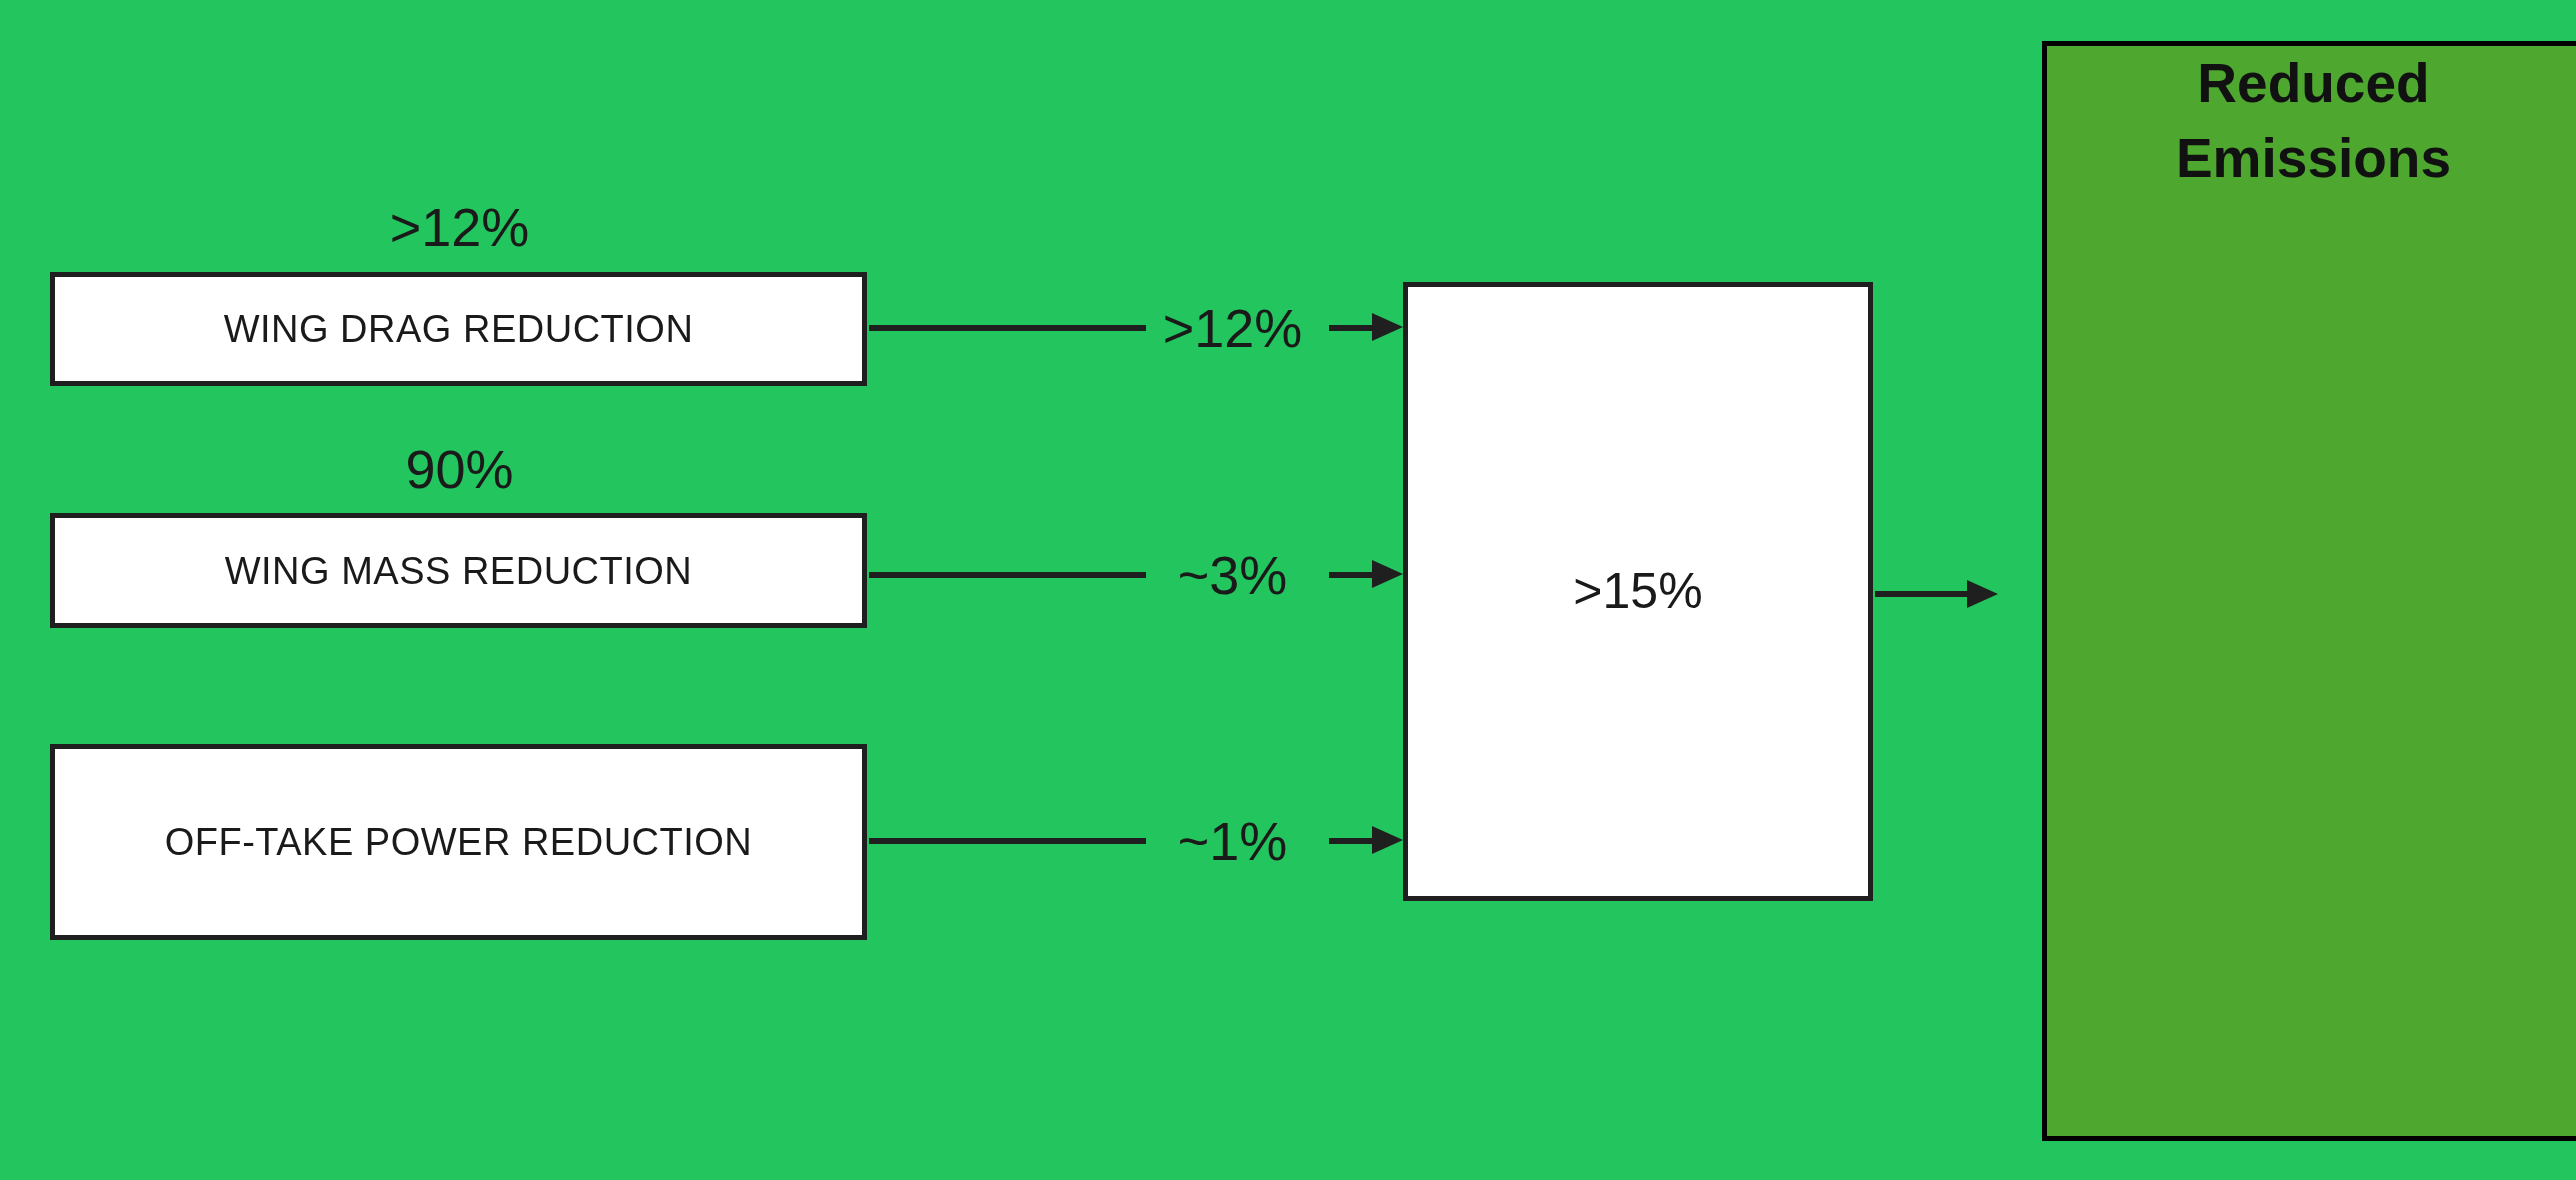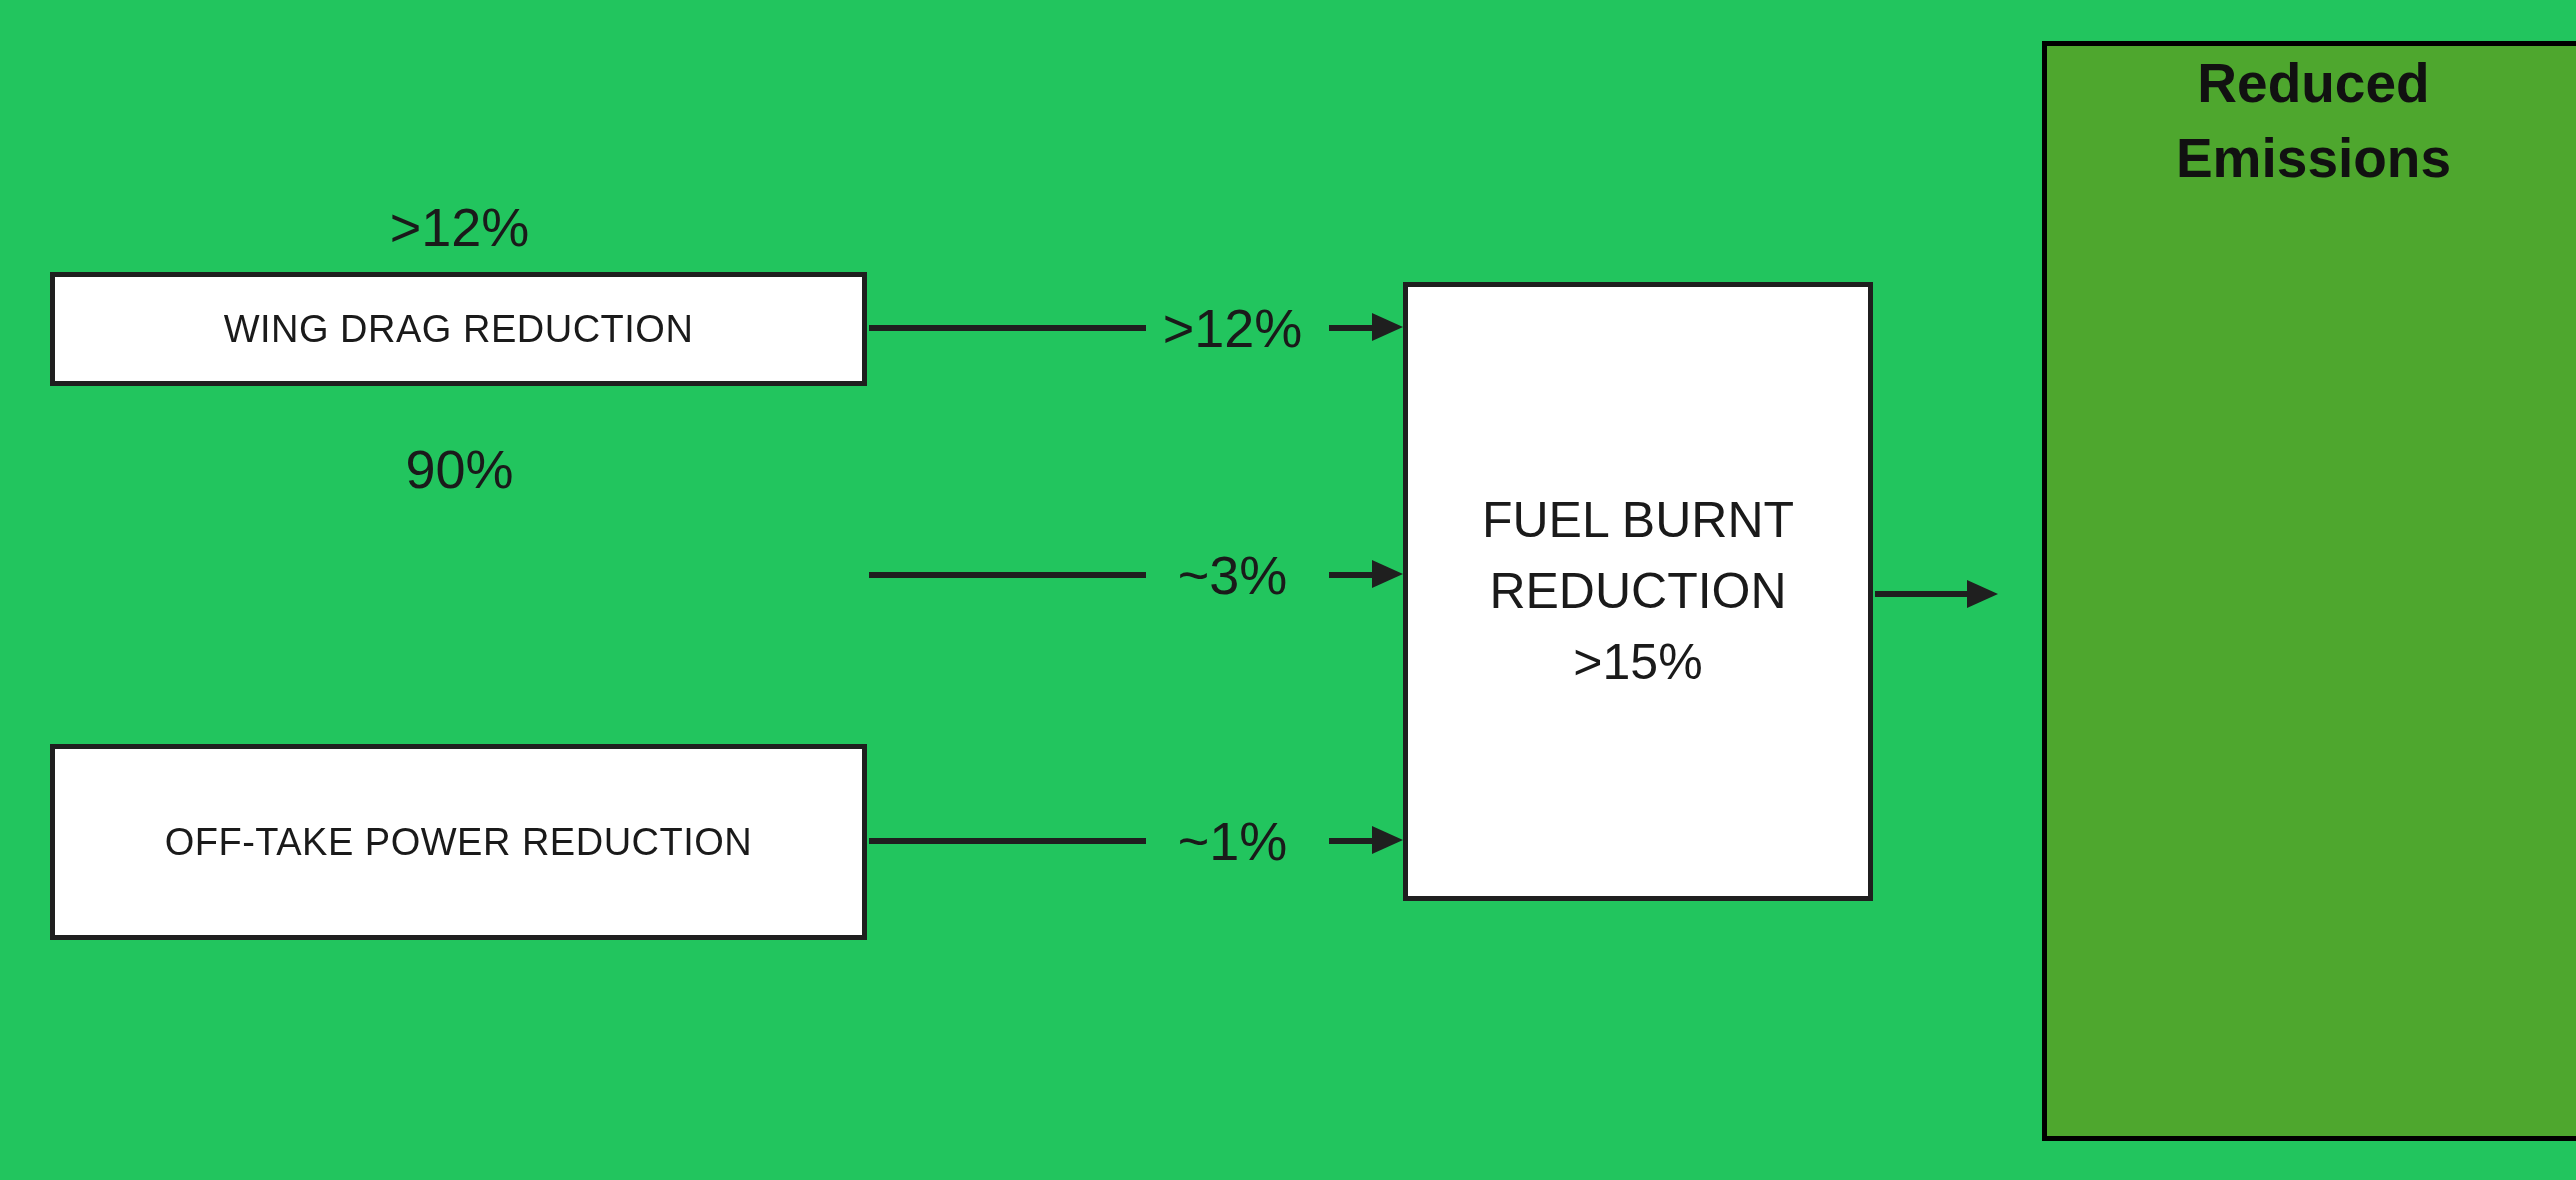--- a/index.html
+++ b/index.html
@@ -104,20 +104,23 @@
 <body>
 
 <div class="canvas" style="--stroke: #1F1F1F; --text: #1A1A1A;">
 
   <div class="pct-label" style="top:196px">&gt;12%</div>
   <div class="node" style="top:272px;height:104px">
     <span>WING DRAG REDUCTION</span>
   </div>
 
   <div class="pct-label" style="top:438px">90%</div>
+  <div class="node" style="top:513px;height:105px">
+    <span>WING MASS REDUCTION</span>
+  </div>
 
   <div class="node" style="top:744px;height:186px">
     <span style="width:616px">OFF-TAKE POWER REDUCTION</span>
   </div>
 
   <div class="hline" style="left:869px;top:325px;width:277px"></div>
   <div class="arrow-label" style="top:297px">&gt;12%</div>
   <div class="hline" style="left:1329px;top:325px;width:45px"></div>
   <div class="arrowhead" style="left:1372px;top:313px"></div>
 
@@ -125,21 +128,20 @@
   <div class="arrow-label" style="top:544px">~3%</div>
   <div class="hline" style="left:1329px;top:572px;width:45px"></div>
   <div class="arrowhead" style="left:1372px;top:560px"></div>
 
   <div class="hline" style="left:869px;top:838px;width:277px"></div>
   <div class="arrow-label" style="top:810px">~1%</div>
   <div class="hline" style="left:1329px;top:838px;width:45px"></div>
   <div class="arrowhead" style="left:1372px;top:826px"></div>
 
   <div class="fuel-box">
-    <div class="fuel-title">FUEL BURNT REDUCTION</div>
     <div>&gt;15%</div>
   </div>
 
   <div class="hline" style="left:1875px;top:591px;width:94px"></div>
   <div class="arrowhead" style="left:1967px;top:580px"></div>
 
   <div class="result-box" style="background-color: rgb(78, 167, 46);">
     <div class="result-text">Reduced Emissions</div>
   </div>
 

